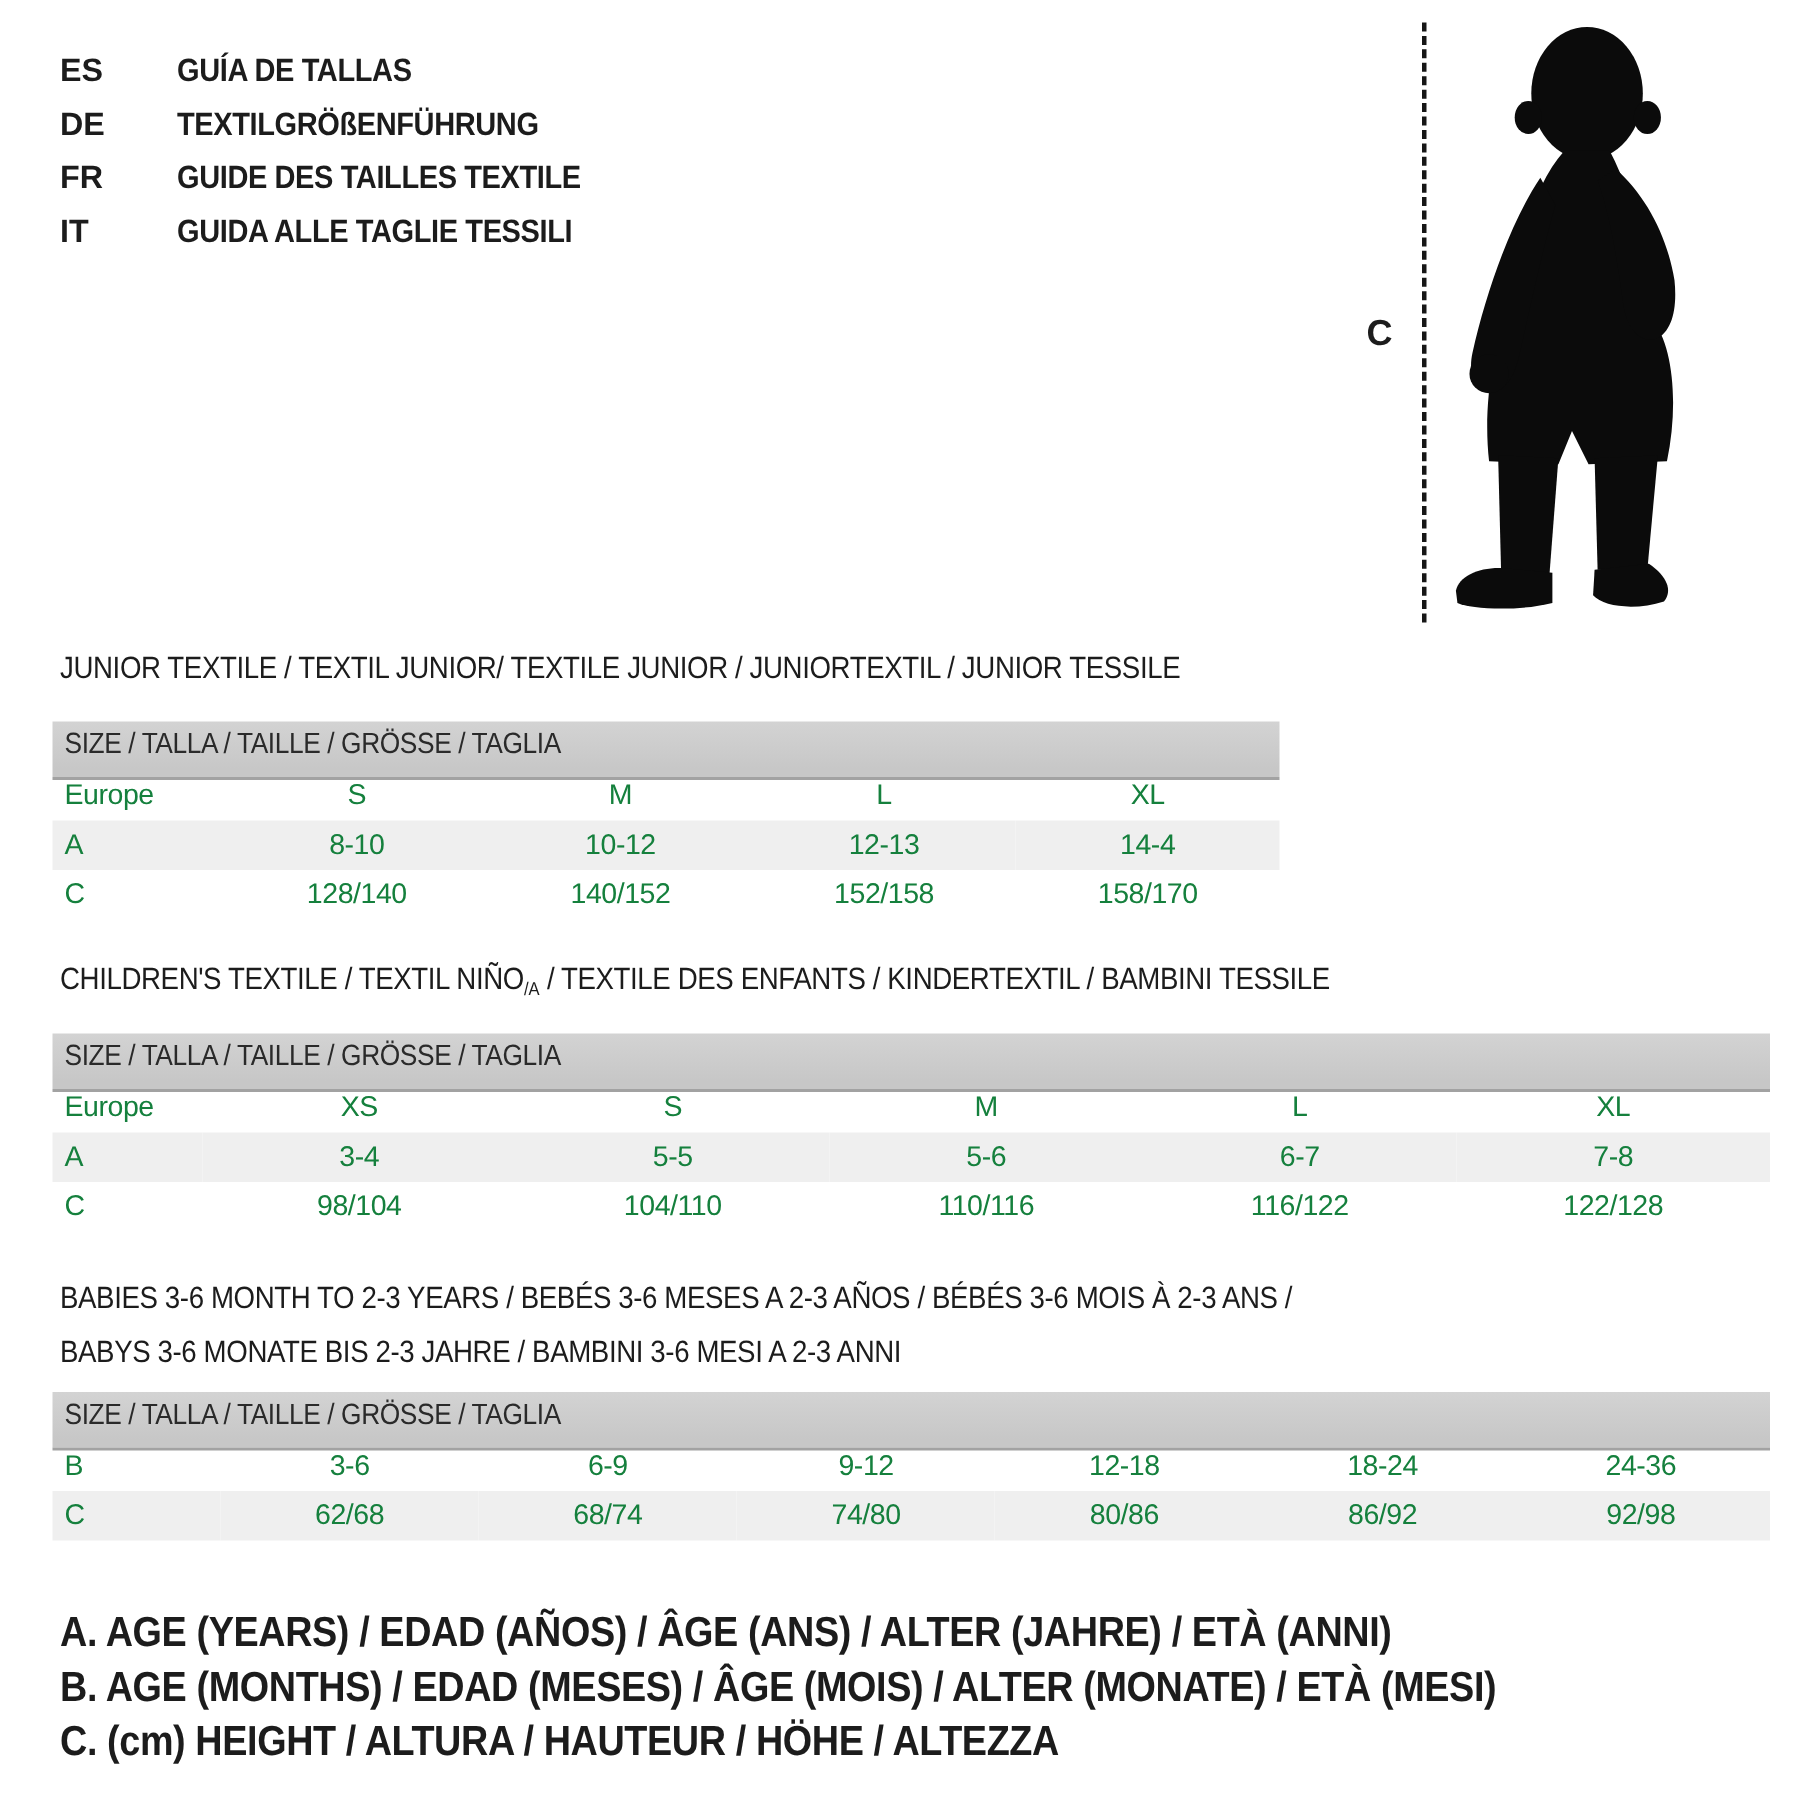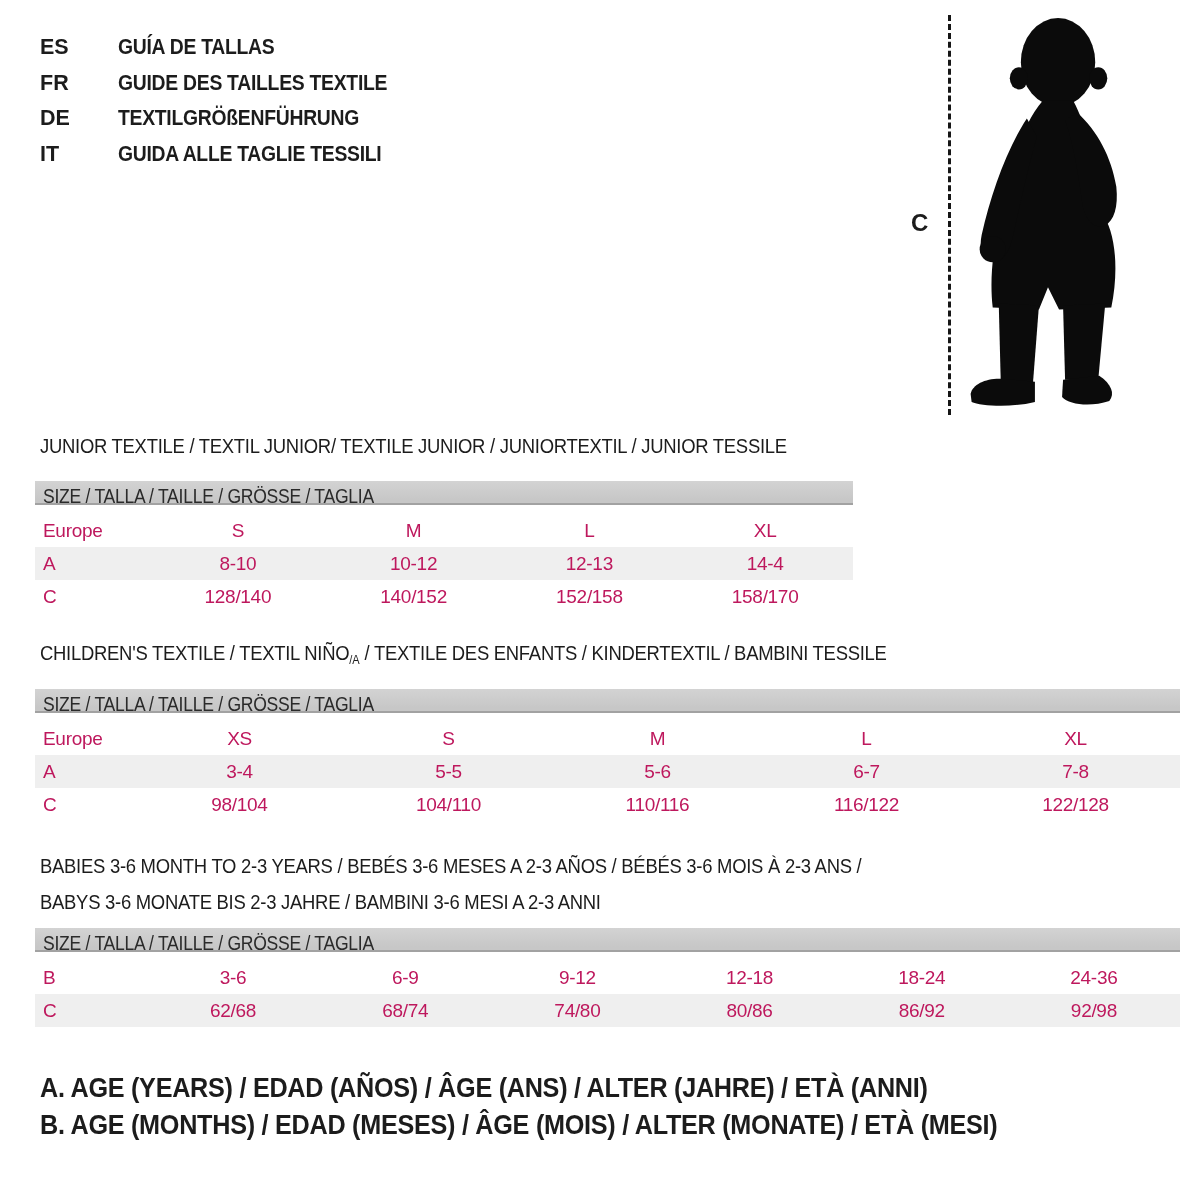--- a/index.html
+++ b/index.html
@@ -23,53 +23,53 @@
   .measure-label{font-weight:700;font-size:24px;}
 
   
   .sec-title{font-weight:400;font-size:20.5px;line-height:24px;}
   .sub-a{font-size:.6em;vertical-align:-.35em;letter-spacing:0;}
 
   
   .size-bar{
     background:linear-gradient(180deg,#d3d3d3 0%,#c7c7c7 85%);
     border-bottom:2px solid #a2a2a2;
-    height:24px;line-height:31px;padding-left:8px;
+    height:39px;line-height:31px;padding-left:8px;
     font-size:19.5px;color:#2a2a2a;box-sizing:border-box;
   }
 
   
   table.size-table{border-collapse:collapse;table-layout:fixed;}
   .size-table td{
     height:33px;padding:0;font-size:19px;letter-spacing:-.3px;
-    text-align:center;vertical-align:middle;color:#be185d;
+    text-align:center;vertical-align:middle;color:#15803d;
   }
   .size-table td.lbl{text-align:left;padding-left:8px;}
   tr.shaded td{background:#efefef;}
 
   
   .legend-line{font-weight:700;font-size:28px;line-height:36.5px;}
 </style>
 </head>
 <body>
 
 <div id="page">
 
   <div class="abs" style="left:40px;top:30px;">
     <div class="lang-row">
       <span class="lang-code">ES</span>
       <span class="cond">GUÍA DE TALLAS</span>
     </div>
     <div class="lang-row">
+      <span class="lang-code">DE</span>
+      <span class="cond">TEXTILGRÖßENFÜHRUNG</span>
+    </div>
+    <div class="lang-row">
       <span class="lang-code">FR</span>
       <span class="cond">GUIDE DES TAILLES TEXTILE</span>
-    </div>
-    <div class="lang-row">
-      <span class="lang-code">DE</span>
-      <span class="cond">TEXTILGRÖßENFÜHRUNG</span>
     </div>
     <div class="lang-row">
       <span class="lang-code">IT</span>
       <span class="cond">GUIDA ALLE TAGLIE TESSILI</span>
     </div>
   </div>
 
   <div class="abs measure-line" style="left:948px;top:15px;"></div>
   <div class="abs measure-label" style="left:911px;top:209px;">C</div>
   <svg class="abs" style="left:962px;top:14px;" width="176" height="402" viewBox="0 0 170 400" aria-hidden="true">
@@ -209,15 +209,18 @@
   </tbody>
     </table>
 
   <div class="abs" style="left:40px;top:1070px;">
     <div class="legend-line">
       <span class="cond">A. AGE (YEARS) / EDAD (AÑOS) / ÂGE (ANS) / ALTER (JAHRE) / ETÀ (ANNI)</span>
     </div>
     <div class="legend-line">
       <span class="cond">B. AGE (MONTHS) / EDAD (MESES) / ÂGE (MOIS) / ALTER (MONATE) / ETÀ (MESI)</span>
     </div>
+    <div class="legend-line">
+      <span class="cond">C. (cm) HEIGHT / ALTURA / HAUTEUR / HÖHE / ALTEZZA</span>
+    </div>
   </div>
 
 </div>
 
 </body></html>

